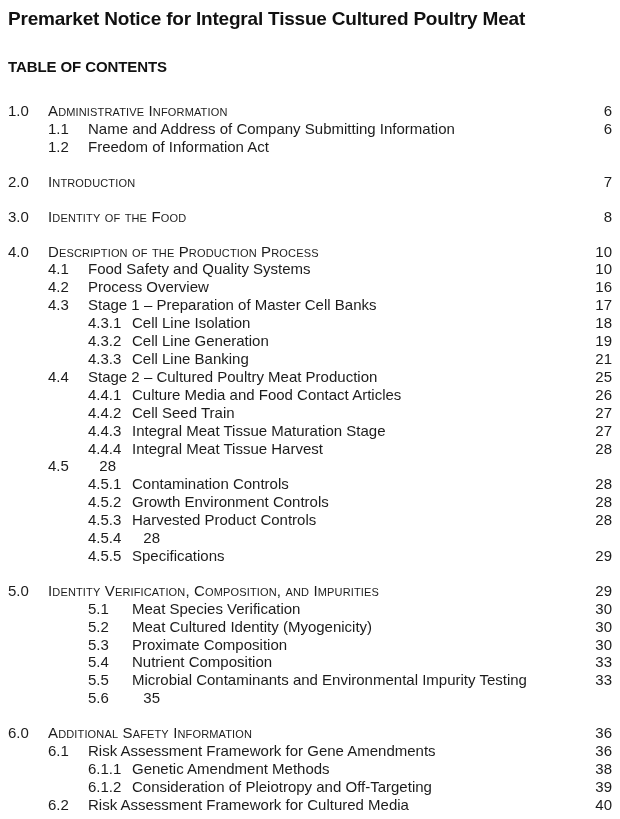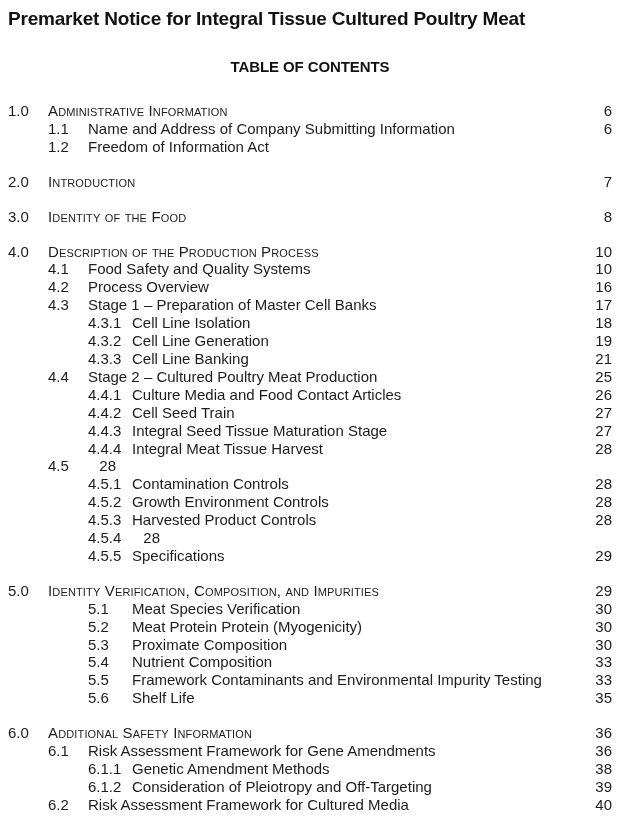--- a/index.html
+++ b/index.html
@@ -24,21 +24,20 @@
     color: #111111;
     letter-spacing: -0.2px;
     white-space: nowrap;
   }
   .toc-heading {
     font-size: 15px;
     font-weight: 700;
     color: #111111;
     margin-top: 28px;
     letter-spacing: -0.1px;
-    text-align: center;
   }
   .toc {
     margin-top: 27px;
     font-size: 15px;
   }
   .toc-section { margin-bottom: 17px; }
   .toc-section:last-child { margin-bottom: 4px; }
   .toc-row {
     display: flex;
     align-items: baseline;
@@ -151,21 +150,21 @@
           <span class="title">Culture Media and Food Contact Articles</span>
           <span class="pg">26</span>
         </div>
         <div class="toc-row lvl2">
           <span class="num">4.4.2</span>
           <span class="title">Cell Seed Train</span>
           <span class="pg">27</span>
         </div>
         <div class="toc-row lvl2">
           <span class="num">4.4.3</span>
-          <span class="title">Integral Seed Tissue Maturation Stage</span>
+          <span class="title">Integral Meat Tissue Maturation Stage</span>
           <span class="pg">27</span>
         </div>
         <div class="toc-row lvl2">
           <span class="num">4.4.4</span>
           <span class="title">Integral Meat Tissue Harvest</span>
           <span class="pg">28</span>
         </div>
         <div class="toc-row lvl1">
           <span class="num">4.5</span>
           <span class="pg">28</span>
@@ -201,41 +200,40 @@
           <span class="title sc">Identity Verification, Composition, and Impurities</span>
           <span class="pg">29</span>
         </div>
         <div class="toc-row lvl2">
           <span class="num">5.1</span>
           <span class="title">Meat Species Verification</span>
           <span class="pg">30</span>
         </div>
         <div class="toc-row lvl2">
           <span class="num">5.2</span>
-          <span class="title">Meat Protein Protein (Myogenicity)</span>
+          <span class="title">Meat Cultured Identity (Myogenicity)</span>
           <span class="pg">30</span>
         </div>
         <div class="toc-row lvl2">
           <span class="num">5.3</span>
           <span class="title">Proximate Composition</span>
           <span class="pg">30</span>
         </div>
         <div class="toc-row lvl2">
           <span class="num">5.4</span>
           <span class="title">Nutrient Composition</span>
           <span class="pg">33</span>
         </div>
         <div class="toc-row lvl2">
           <span class="num">5.5</span>
-          <span class="title">Framework Contaminants and Environmental Impurity Testing</span>
+          <span class="title">Microbial Contaminants and Environmental Impurity Testing</span>
           <span class="pg">33</span>
         </div>
         <div class="toc-row lvl2">
           <span class="num">5.6</span>
-          <span class="title">Shelf Life</span>
           <span class="pg">35</span>
         </div>
       </div>
       <div class="toc-section">
         <div class="toc-row lvl0">
           <span class="num">6.0</span>
           <span class="title sc">Additional Safety Information</span>
           <span class="pg">36</span>
         </div>
         <div class="toc-row lvl1">

